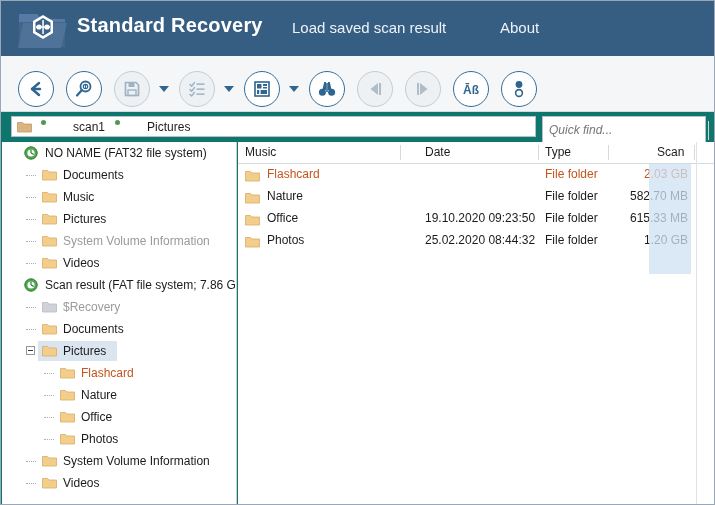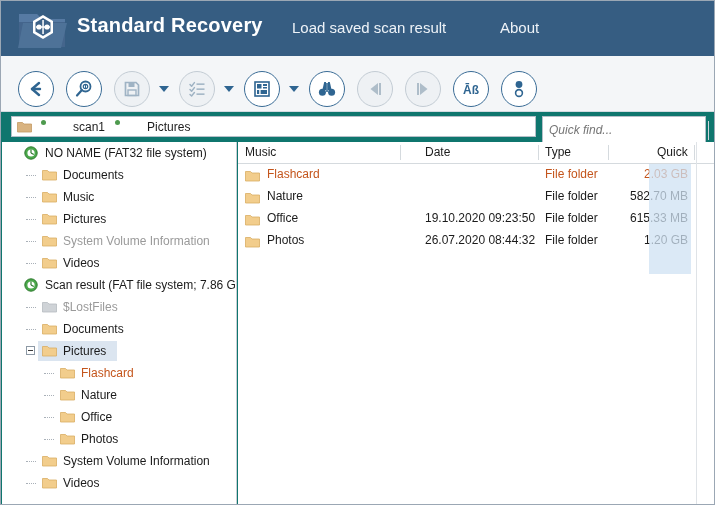--- a/index.html
+++ b/index.html
@@ -445,21 +445,21 @@
               <path d="M7 7 L7 3.4" stroke="#2f7a2f" stroke-width="1.2"></path>
               <path d="M7 7 L9.8 8.6" stroke="#2f7a2f" stroke-width="1.2"></path>
             </svg></span>
           <span class="tree-label" style="position: absolute; left: 43px;">Scan result (FAT file system; 7.86 GB in 56</span>
         </div>
         <div class="tree-row dim">
           <div class="tree-dots" style="left: 24px; top: 11px;"></div>
           <span class="tree-ico" style="left: 40px; top: 5px;"><svg width="15" height="12" viewBox="0 0 15 12">
               <path d="M0.5 1.5 H5.5 L7 3 H14.5 V11 H0.5 Z" fill="#cfd3d7" stroke="#b6bbc0" stroke-width="0.8"></path>
             </svg></span>
-          <span class="tree-label" style="position: absolute; left: 61px;">$LostFiles</span>
+          <span class="tree-label" style="position: absolute; left: 61px;">$Recovery</span>
         </div>
         <div class="tree-row">
           <div class="tree-dots" style="left: 24px; top: 11px;"></div>
           <span class="tree-ico" style="left: 40px; top: 5px;"><svg width="15" height="12" viewBox="0 0 15 12">
               <path d="M0.5 1.5 H5.5 L7 3 H14.5 V11 H0.5 Z" fill="#f2cd8c" stroke="#d9ad63" stroke-width="0.8"></path>
             </svg></span>
           <span class="tree-label" style="position: absolute; left: 61px;">Documents</span>
         </div>
         <div class="tree-row selected">
           <div class="tree-hl" style="left: 36px; width: 79px;"></div>
@@ -515,21 +515,21 @@
   </div>
 
   <div class="list-panel">
     <div class="list-head">
       <div class="col-head" style="left:7px">Music</div>
       <div class="col-sep" style="left:162px"></div>
       <div class="col-head" style="left:187px">Date</div>
       <div class="col-sep" style="left:300px"></div>
       <div class="col-head" style="left:307px">Type</div>
       <div class="col-sep" style="left:370px"></div>
-      <div class="col-head" style="left:419px">Quick</div>
+      <div class="col-head" style="left:419px">Scan</div>
       <div class="col-sep" style="left:456px"></div>
     </div>
     <div id="list-rows">
         <div class="list-row orange">
           <span class="row-folder"><svg width="15" height="12" viewBox="0 0 15 12">
               <path d="M0.5 1.5 H5.5 L7 3 H14.5 V11 H0.5 Z" fill="#f2cd8c" stroke="#d9ad63" stroke-width="0.8"></path>
             </svg></span>
           <div class="cell" style="left: 29px;">Flashcard</div>
           <div class="cell" style="left: 187px;"></div>
           <div class="cell" style="left: 307px;">File folder</div>
@@ -550,21 +550,21 @@
           <div class="cell" style="left: 29px;">Office</div>
           <div class="cell" style="left: 187px;">19.10.2020 09:23:50</div>
           <div class="cell" style="left: 307px;">File folder</div>
           <div class="cell" style="right: 27px;">615.33 MB</div>
         </div>
         <div class="list-row">
           <span class="row-folder"><svg width="15" height="12" viewBox="0 0 15 12">
               <path d="M0.5 1.5 H5.5 L7 3 H14.5 V11 H0.5 Z" fill="#f2cd8c" stroke="#d9ad63" stroke-width="0.8"></path>
             </svg></span>
           <div class="cell" style="left: 29px;">Photos</div>
-          <div class="cell" style="left: 187px;">26.07.2020 08:44:32</div>
+          <div class="cell" style="left: 187px;">25.02.2020 08:44:32</div>
           <div class="cell" style="left: 307px;">File folder</div>
           <div class="cell" style="right: 27px;">1.20 GB</div>
         </div>
       </div>
     <div class="size-band"></div>
     <div class="list-right-sep"></div>
   </div>
 
 </div>
 

